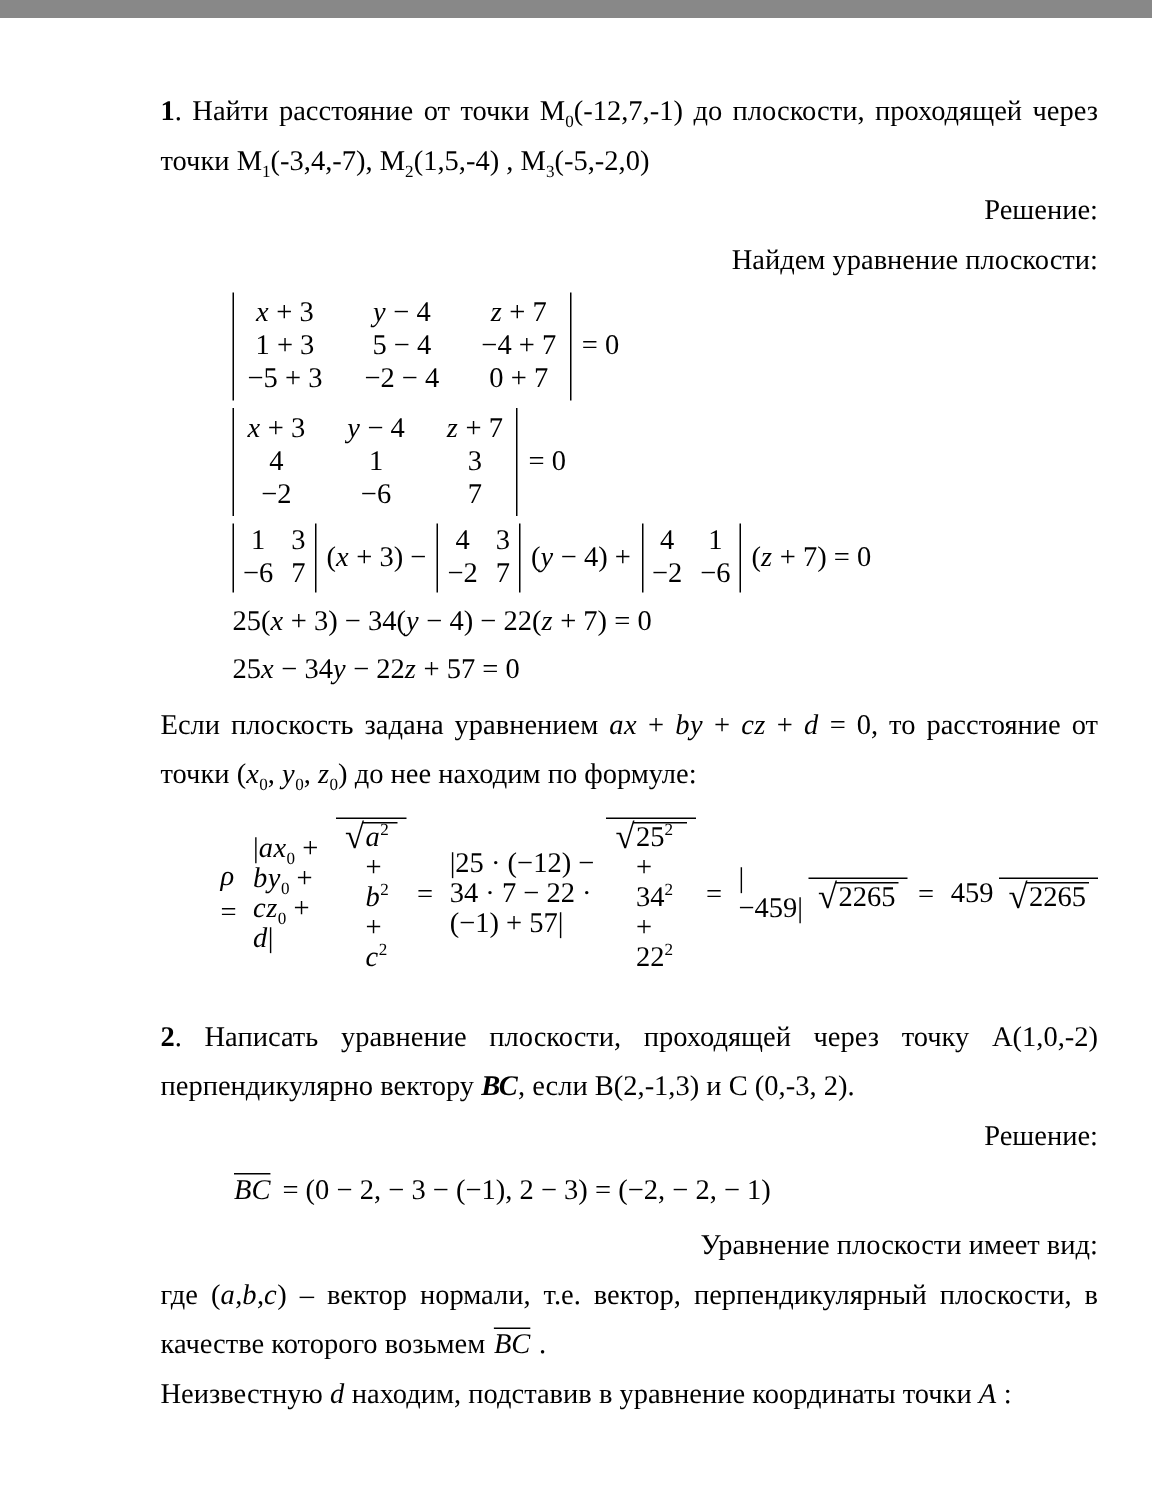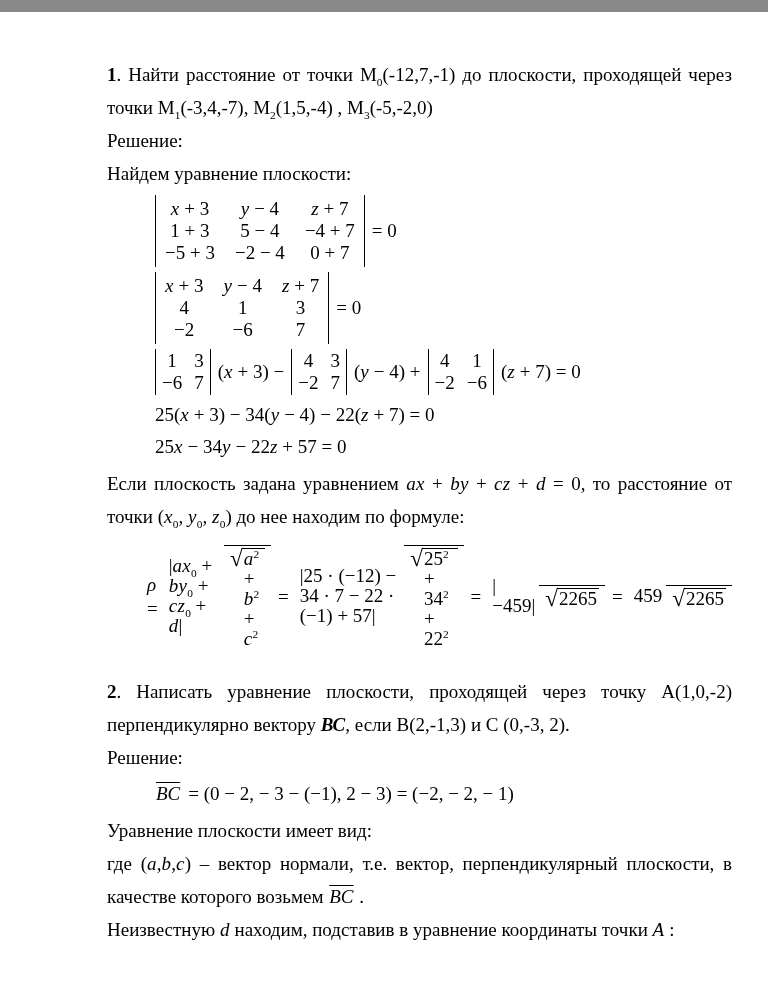--- a/index.html
+++ b/index.html
@@ -4,41 +4,41 @@
 <style>
   html,body { margin:0; padding:0; background:#888; }
   .page {
     width:768px; height:994px; background:#ffffff; margin:12px auto;
     box-sizing:border-box; color:#000;
     font-family:Liberation Serif, serif;
     font-size:19px;
   }
   .content { padding:46px 36px 0 107px; }
   p.text { margin:0; line-height:33px; text-align:justify; }
-  p.text.left { text-align:left; }
+  p.text.left { text-align:right; }
   .bold { font-weight:bold; }
   .bi { font-weight:bold; font-style:italic; }
   .vec { font-style:italic; text-decoration:overline; padding:0 1px; }
   sub.idx { font-size:60%; line-height:0; }
   .m i { letter-spacing:0.3px; }
   .m sub, .m sup { font-size:60%; line-height:0; }
   
   .formula {
     margin:5px 0 5px 48px; display:flex; align-items:center; gap:7px;
     line-height:24px; text-align:left;
   }
   .formula.rho { margin-left:40px; margin-top:12px; margin-bottom:12px; }
   .formula.eqline { margin-top:8px; margin-bottom:8px; }
   
   .det {
     display:inline-grid; text-align:center;
     border-left:1.4px solid #000; border-right:1.4px solid #000;
     padding:3px 9px;
   }
-  .det.c3 { grid-template-columns:repeat(3,auto); column-gap:20px; }
+  .det.c3 { grid-template-columns:repeat(3,auto); column-gap:28px; }
   .det.c2 { grid-template-columns:repeat(2,auto); column-gap:12px; padding:1px 6px; }
   .det .cell { line-height:22px; }
   
   .frac { display:inline-flex; flex-direction:row; align-items:center; }
   .frac .num { padding:0 4px 2px; line-height:20px; }
   .frac .den { border-top:1.3px solid #000; padding:2px 6px 0; line-height:20px; display:inline-flex; justify-content:center; }
   
   .sqrt { display:inline-flex; align-items:flex-start;justify-content:center; }
   .sqrt::before { content:"\221A"; font-size:1.22em; line-height:0.92; margin-right:-1px; }
   .sqrt .rad { border-top:1.3px solid #000; padding:0 2px; }

